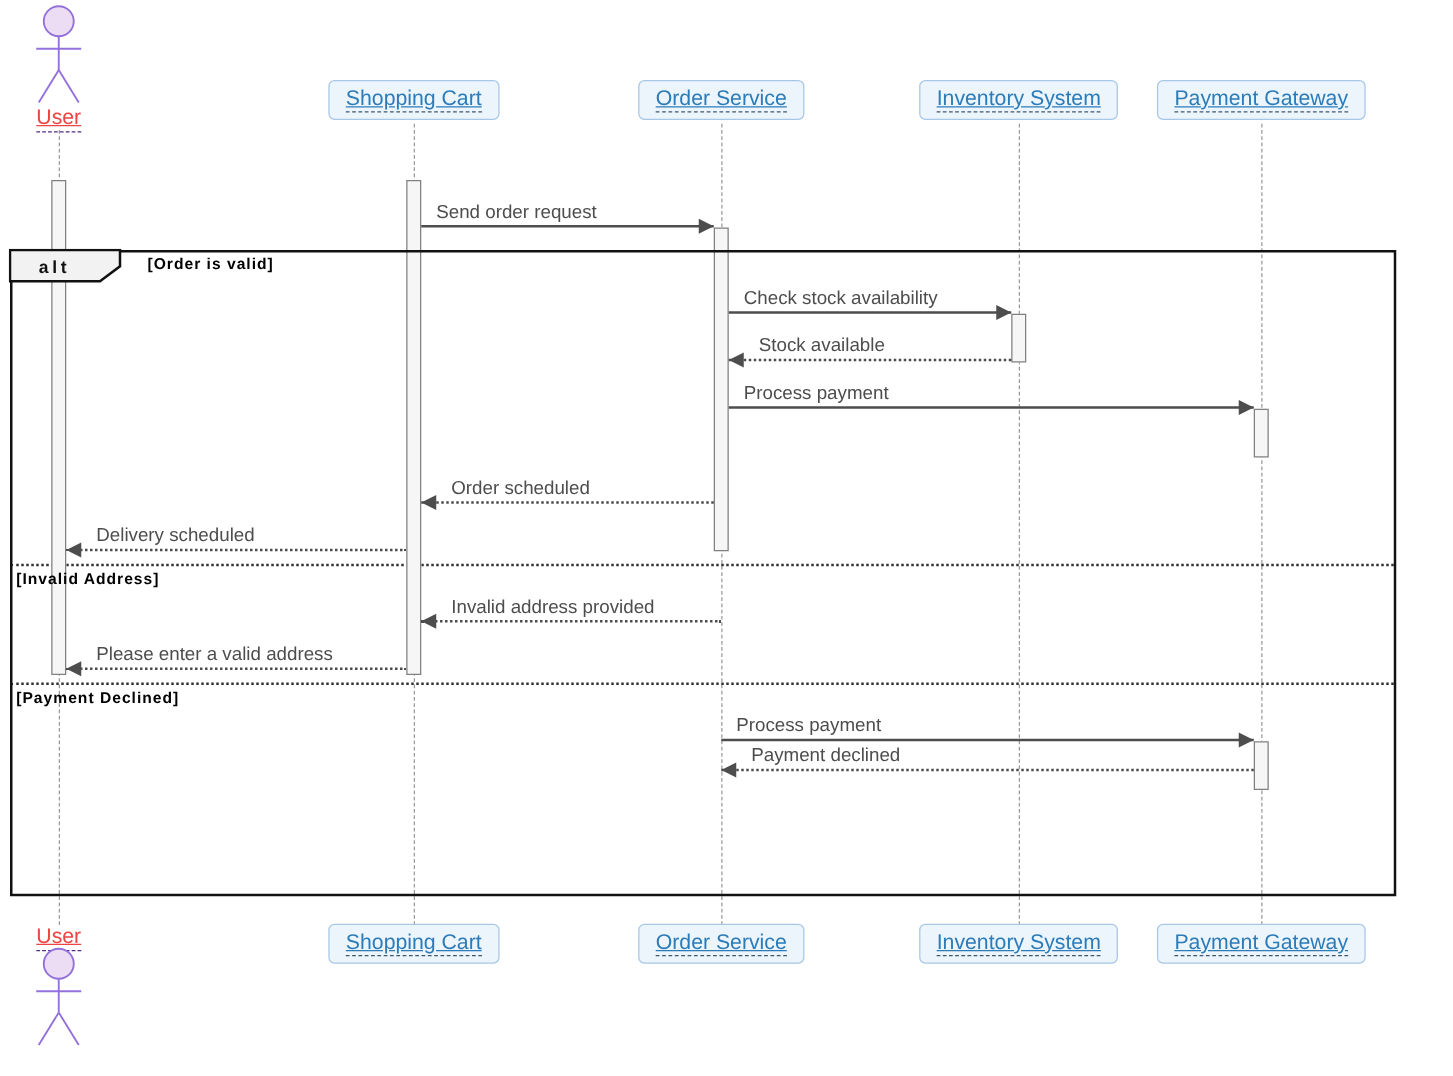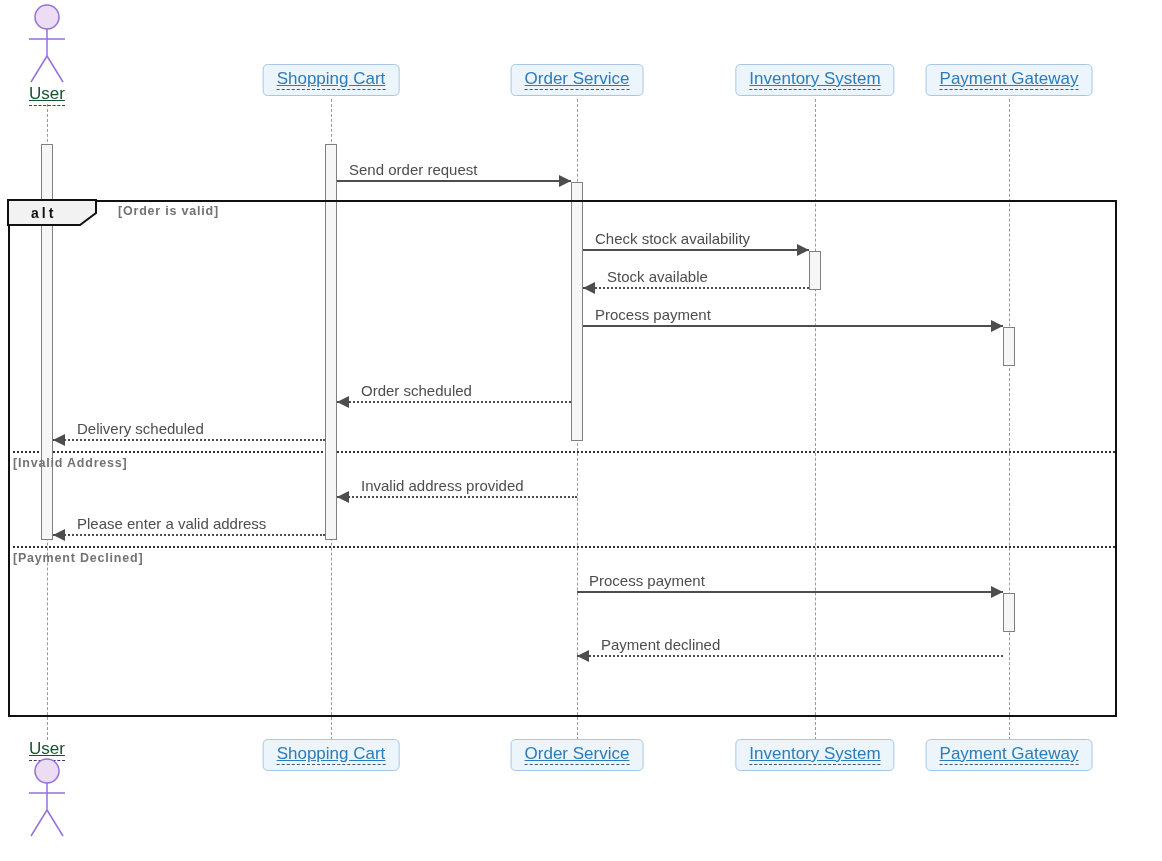--- a/index.html
+++ b/index.html
@@ -16,28 +16,28 @@
     padding:4px 13px 6px 13px; z-index:7; white-space:nowrap;
   }
   .pname {
     font-size:17px; color:#2B7CB9; text-decoration:underline;
     border-bottom:1px dashed #3F5870; padding-bottom:1px; cursor:pointer;
   }
   
   .actor-figure { position:absolute; z-index:7; }
   .actor-label {
     position:absolute; transform:translateX(-50%); z-index:7; white-space:nowrap;
-    font-size:17px; color:#14532d; text-decoration:underline;
+    font-size:17px; color:#ef4444; text-decoration:underline;
     border-bottom:1px dashed #4B2E83; padding-bottom:1px; cursor:pointer;
   }
   
   .frame { position:absolute; border:2px solid #111; z-index:5; }
   .divider { position:absolute; border-top:2px dotted #333; z-index:2; }
   .condition {
-    position:absolute; z-index:6; font-size:12.5px; font-weight:bold; color:#737373;
+    position:absolute; z-index:6; font-size:12.5px; font-weight:bold; color:#000000;
     letter-spacing:0.8px; white-space:nowrap;
   }
   .op-label { position:absolute; z-index:6; }
   .op-label text { font-family:"Liberation Sans", sans-serif; font-size:14px; font-weight:bold; letter-spacing:3px; fill:#111; }
   
   .activation { position:absolute; width:12px; background:#F6F6F6; border:1px solid #808080; box-sizing:border-box; z-index:3; }
   
   .msg { position:absolute; height:22px; z-index:4; }
   .msg .lbl { position:absolute; bottom:4px; font-size:15px; color:#4D4D4D; white-space:nowrap; }
   .msg.ltr .lbl { left:12px; }
@@ -108,21 +108,21 @@
     <div class="line"></div>
   </div>
   <div class="msg rtl dotted" style="left:53px; top:514px; width:272px;">
     <div class="lbl">Please enter a valid address</div>
     <div class="line"></div>
   </div>
   <div class="msg ltr solid" style="left:577px; top:571px; width:426px;">
     <div class="lbl">Process payment</div>
     <div class="line"></div>
   </div>
-  <div class="msg rtl dotted" style="left:577px; top:635px; width:426px;">
+  <div class="msg rtl dotted" style="left:577px; top:595px; width:426px;">
     <div class="lbl">Payment declined</div>
     <div class="line"></div>
   </div>
 
   <svg class="actor-figure" style="left:23px; top:3px;" width="48" height="82" viewBox="0 0 48 82">
     <circle cx="24" cy="14" r="12" fill="#EDDDF4" stroke="#9370DB" stroke-width="1.5"></circle>
     <line x1="24" y1="26" x2="24" y2="53" stroke="#9370DB" stroke-width="1.5"></line>
     <line x1="6" y1="36" x2="42" y2="36" stroke="#9370DB" stroke-width="1.5"></line>
     <line x1="24" y1="53" x2="8" y2="79" stroke="#9370DB" stroke-width="1.5"></line>
     <line x1="24" y1="53" x2="40" y2="79" stroke="#9370DB" stroke-width="1.5"></line>

